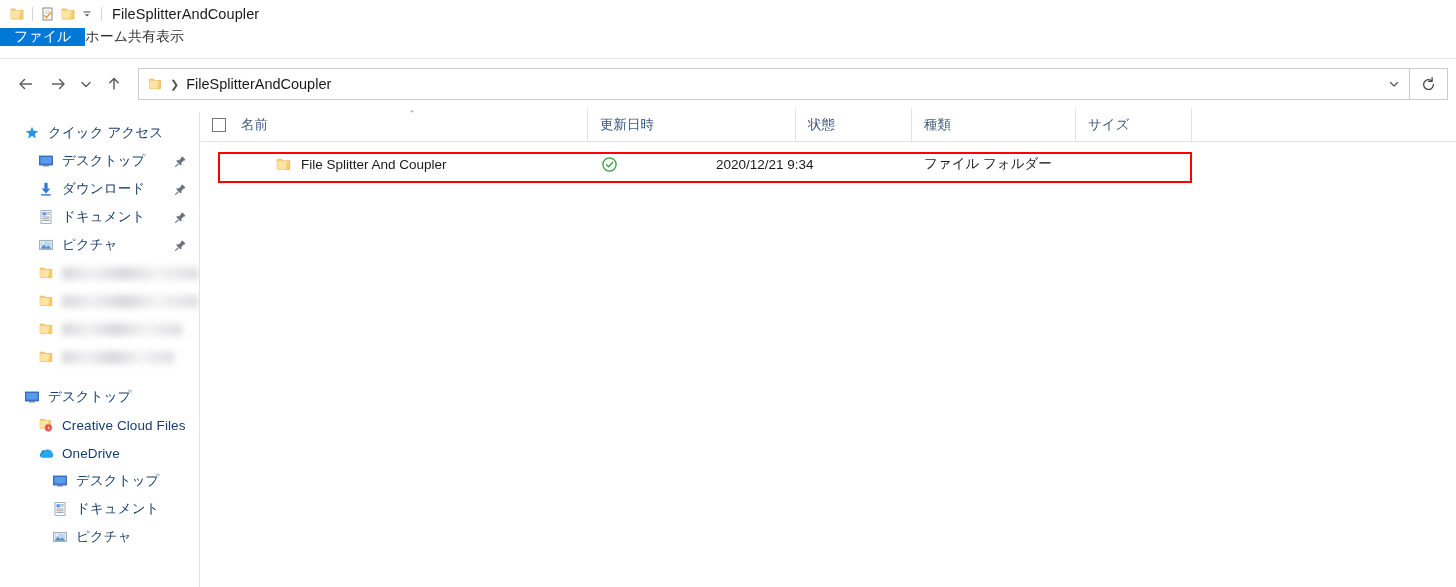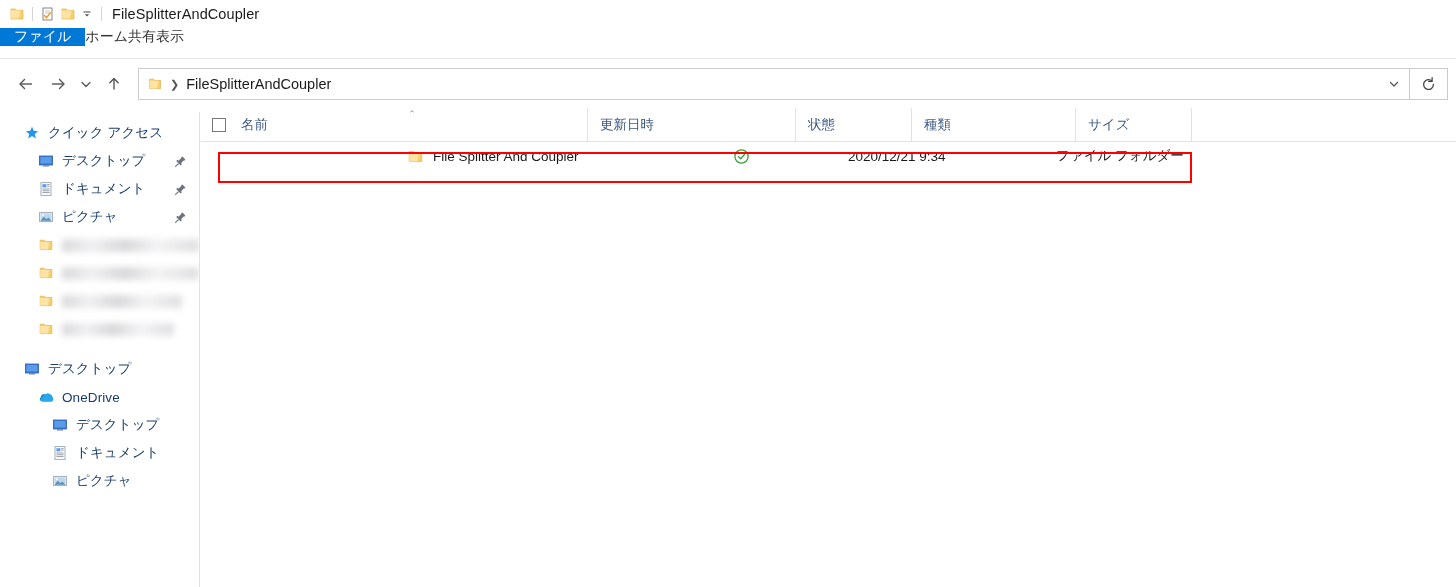--- a/index.html
+++ b/index.html
@@ -279,21 +279,21 @@
     color: #999;
     line-height: 1;
   }
 
   .rows { position: relative; }
   .row {
     height: 28px;
     display: flex;
     align-items: center;
     position: relative;
-    justify-content: center;
+    margin-top: 8px;
   }
   .cell {
     display: flex;
     align-items: center;
     font-size: 13.5px;
     color: #1a1a1a;
     white-space: nowrap;
     overflow: hidden;
   }
   .cell.c-check { width: 36px; }
@@ -448,20 +448,36 @@
       </span>
       <span class="lbl">デスクトップ</span>
       <span class="pin">
         <svg width="13" height="13" viewBox="0 0 13 13">
           <path d="M8.4 1.6l3 3-1.1 1.1-.6-.2-2.4 2.4.3 1.6-1 1-4.4-4.4 1-1 1.6.3L7.2 3l-.2-.6z" fill="#6b7280"></path>
           <line x1="4.2" y1="8.8" x2="1.6" y2="11.4" stroke="#6b7280" stroke-width="1.1" stroke-linecap="round"></line>
         </svg>
       </span>
     </div>
 
+    <div class="nav-item lvl1">
+      <span class="ico">
+        <svg width="16" height="16" viewBox="0 0 16 16">
+          <rect x="6.4" y="1.8" width="3.2" height="6" fill="#2d7ad6"></rect>
+          <path d="M3.6 7.4h8.8L8 12.6z" fill="#2d7ad6"></path>
+          <rect x="3.2" y="13.2" width="9.6" height="1.4" fill="#2d7ad6"></rect>
+        </svg>
+      </span>
+      <span class="lbl">ダウンロード</span>
+      <span class="pin">
+        <svg width="13" height="13" viewBox="0 0 13 13">
+          <path d="M8.4 1.6l3 3-1.1 1.1-.6-.2-2.4 2.4.3 1.6-1 1-4.4-4.4 1-1 1.6.3L7.2 3l-.2-.6z" fill="#6b7280"></path>
+          <line x1="4.2" y1="8.8" x2="1.6" y2="11.4" stroke="#6b7280" stroke-width="1.1" stroke-linecap="round"></line>
+        </svg>
+      </span>
+    </div>
 
     <div class="nav-item lvl1">
       <span class="ico">
         <svg width="16" height="16" viewBox="0 0 16 16">
           <rect x="3" y="1.6" width="10" height="12.8" fill="#ffffff" stroke="#9aa4ad" stroke-width="0.9"></rect>
           <rect x="4.4" y="3.2" width="4" height="3.2" fill="#5a9bec"></rect>
           <line x1="9.2" y1="3.6" x2="11.6" y2="3.6" stroke="#7a8490" stroke-width="0.8"></line>
           <line x1="9.2" y1="5.2" x2="11.6" y2="5.2" stroke="#7a8490" stroke-width="0.8"></line>
           <line x1="4.4" y1="8" x2="11.6" y2="8" stroke="#7a8490" stroke-width="0.8"></line>
           <line x1="4.4" y1="9.8" x2="11.6" y2="9.8" stroke="#7a8490" stroke-width="0.8"></line>
@@ -542,20 +558,33 @@
       <span class="ico">
         <svg width="16" height="16" viewBox="0 0 16 16">
           <rect x="1.5" y="3" width="13" height="9" fill="#3b7dd8" stroke="#2a5ea3" stroke-width="0.8"></rect>
           <rect x="2.6" y="4" width="10.8" height="6.4" fill="#5a9bec"></rect>
           <rect x="5" y="12.3" width="6" height="1.2" fill="#7a7a7a"></rect>
         </svg>
       </span>
       <span class="lbl">デスクトップ</span>
     </div>
 
+    <div class="nav-item lvl1">
+      <span class="ico">
+        <svg width="16" height="16" viewBox="0 0 16 16">
+          <path d="M2.2 2.4h4.2l1 1.3h5v7.6h-10.2z" fill="#f8cf6b"></path>
+          <path d="M2.2 2.4h4.2l1 1.3h5v7.6h-10.2z" fill="none" stroke="#e0b24e" stroke-width="0.7"></path>
+          <path d="M2.2 4.1h8.4l-1.4 7.2h-7z" fill="#fde3a4"></path>
+          <circle cx="10.4" cy="10.8" r="3.5" fill="#ffffff" stroke="#d9352b" stroke-width="0.6"></circle>
+          <circle cx="10.4" cy="10.8" r="3.1" fill="#e8453c"></circle>
+          <path d="M9 12.6l1.5-3.6 1.5 3.6h-1l-.5-1.3h-.5l.4-1" fill="#ffffff"></path>
+        </svg>
+      </span>
+      <span class="lbl">Creative Cloud Files</span>
+    </div>
 
     <div class="nav-item lvl1">
       <span class="ico">
         <svg width="17" height="17" viewBox="0 0 17 17">
           <path d="M4.2 12.6h8.6a2.5 2.5 0 0 0 .3-4.97 3.6 3.6 0 0 0-6-2.2 2.9 2.9 0 0 0-4.2 2.6 2.5 2.5 0 0 0 1.3 4.57z" fill="#1a8fd8"></path>
           <path d="M4.2 12.6h8.6a2.5 2.5 0 0 0 1.9-4.1 4.9 4.9 0 0 0-9.4-.5 2.6 2.6 0 0 0-1.1 4.6z" fill="#28a8ea"></path>
         </svg>
       </span>
       <span class="lbl">OneDrive</span>
     </div>

